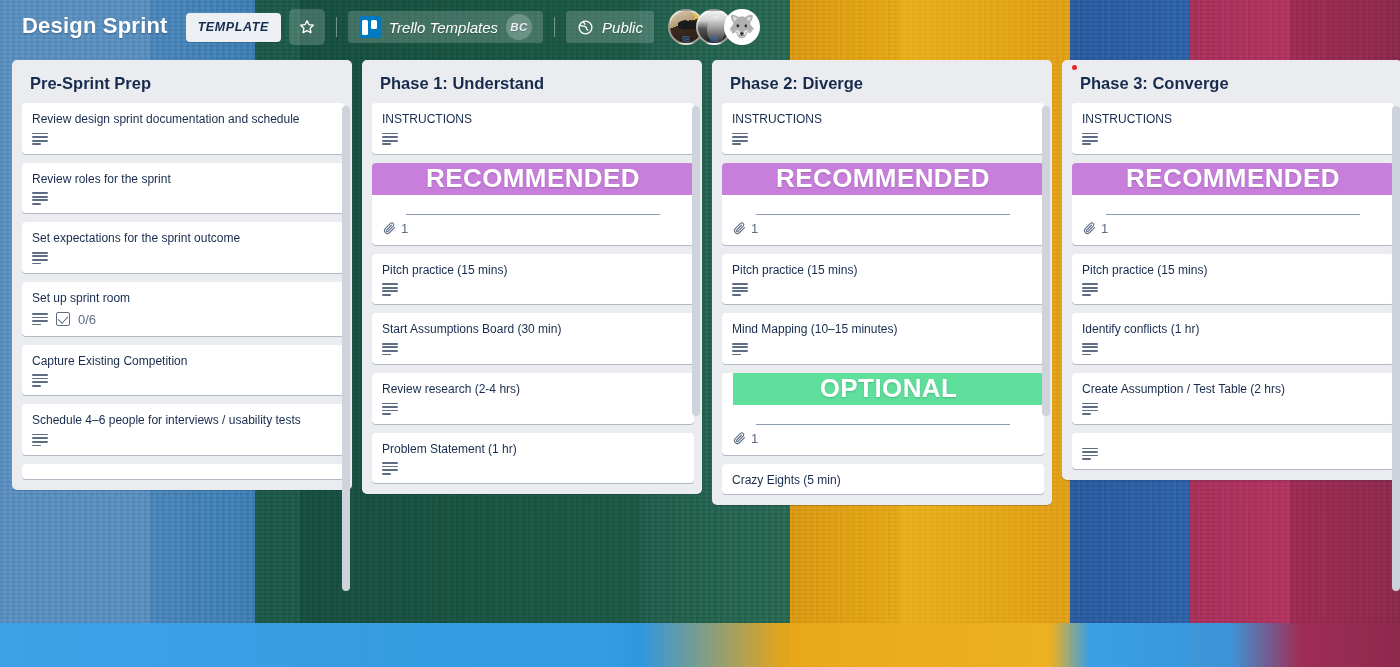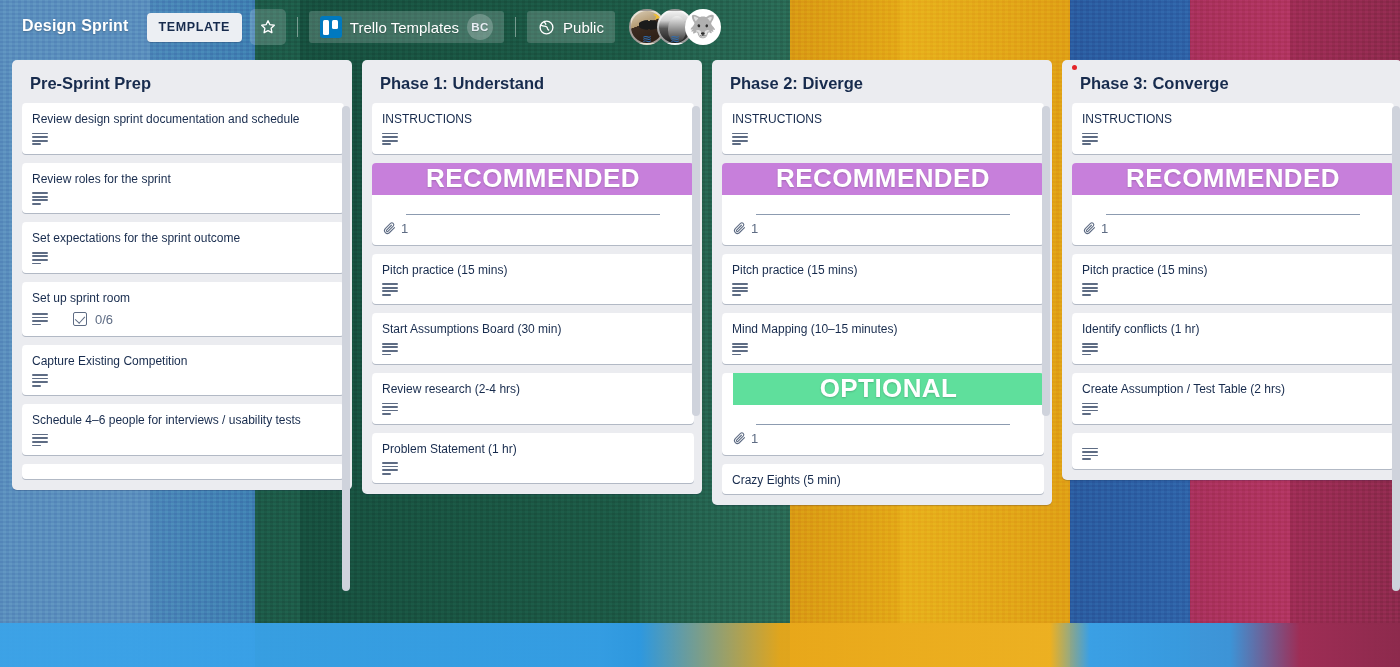--- a/index.html
+++ b/index.html
@@ -64,39 +64,40 @@
     position: absolute;
     left: 0; top: 0; right: 0; height: 54px;
     z-index: 5;
     display: flex;
     align-items: center;
     padding: 0 10px;
     gap: 8px;
   }
   .board-title {
     color: #fff;
-    font-size: 16px;
+    font-size: 22px;
     font-weight: bold;
     padding: 4px 10px 6px 12px;
     letter-spacing: .2px;
     text-shadow: 0 1px 2px rgba(0,0,0,.25);
     white-space: nowrap;
   }
   .pill {
     display: flex;
     align-items: center;
     height: 32px;
     border-radius: 3px;
     color: #fff;
     background: rgba(255,255,255,.18);
     padding: 0 11px;
     font-size: 15px;
     white-space: nowrap;
     gap: 8px;
     text-shadow: 0 1px 1px rgba(0,0,0,.2);
+    font-style: italic;
   }
   .pill.template-badge {
     background: #eceff3;
     color: #172b4d;
     font-size: 12.5px;
     font-weight: bold;
     letter-spacing: .6px;
     height: 29px;
     border-radius: 4px;
     padding: 0 12px;
@@ -255,21 +256,21 @@
   .badges {
     display: flex;
     align-items: center;
     gap: 5px;
     margin-top: 6px;
     padding-bottom: 3px;
     color: #5e6c84;
     font-size: 13px;
   }
   .badge { display: flex; align-items: center; gap: 4px; }
-  .badge + .badge { margin-left: 20px; gap: 8px; }
+  .badge + .badge { margin-left: 3px; gap: 8px; }
 
   
   .ico-desc {
     width: 16px; height: 12px;
     position: relative;
     flex: none;
   }
   .ico-desc i {
     position: absolute;
     left: 0; height: 1.7px;

